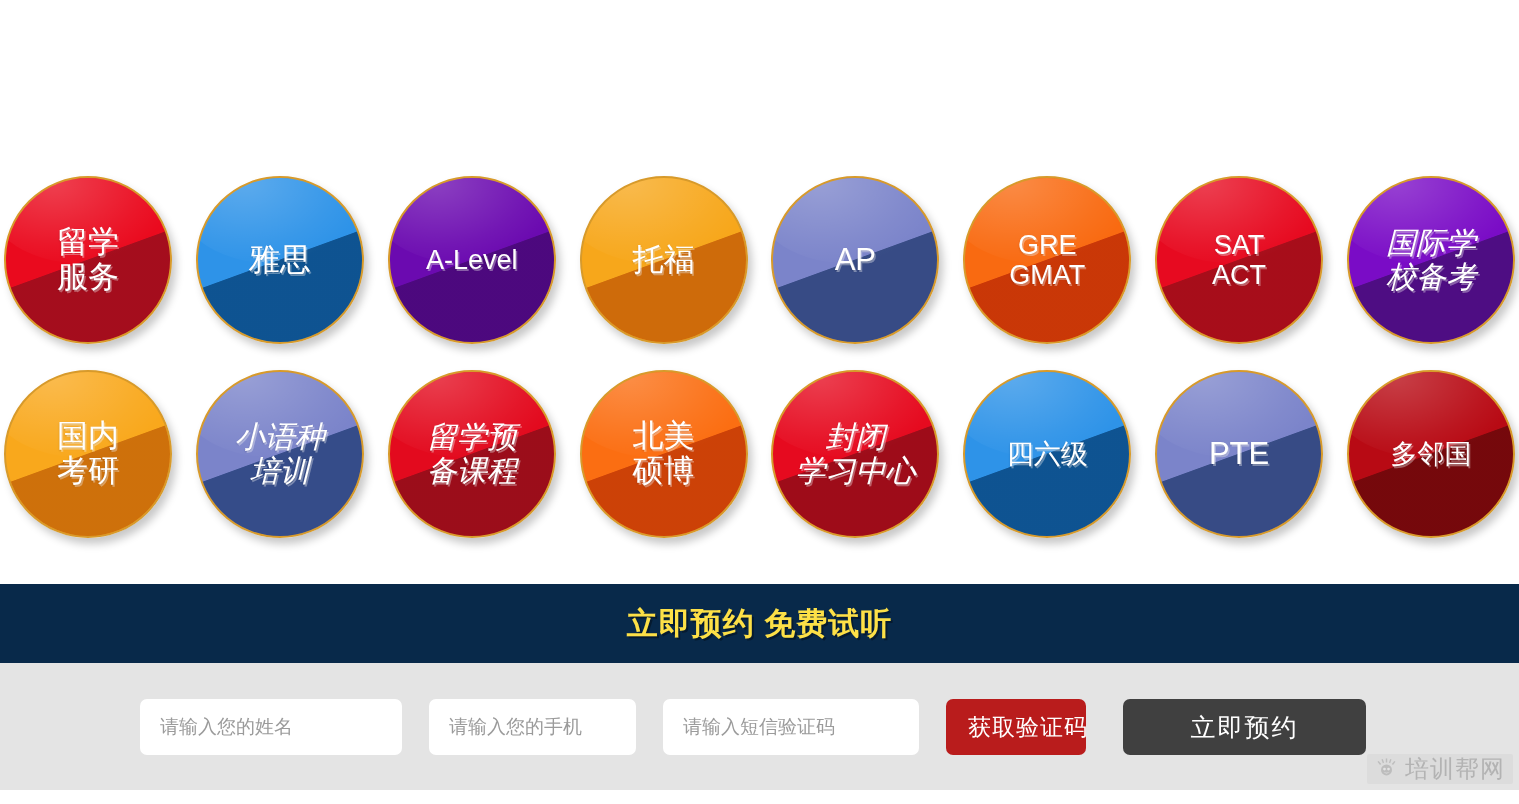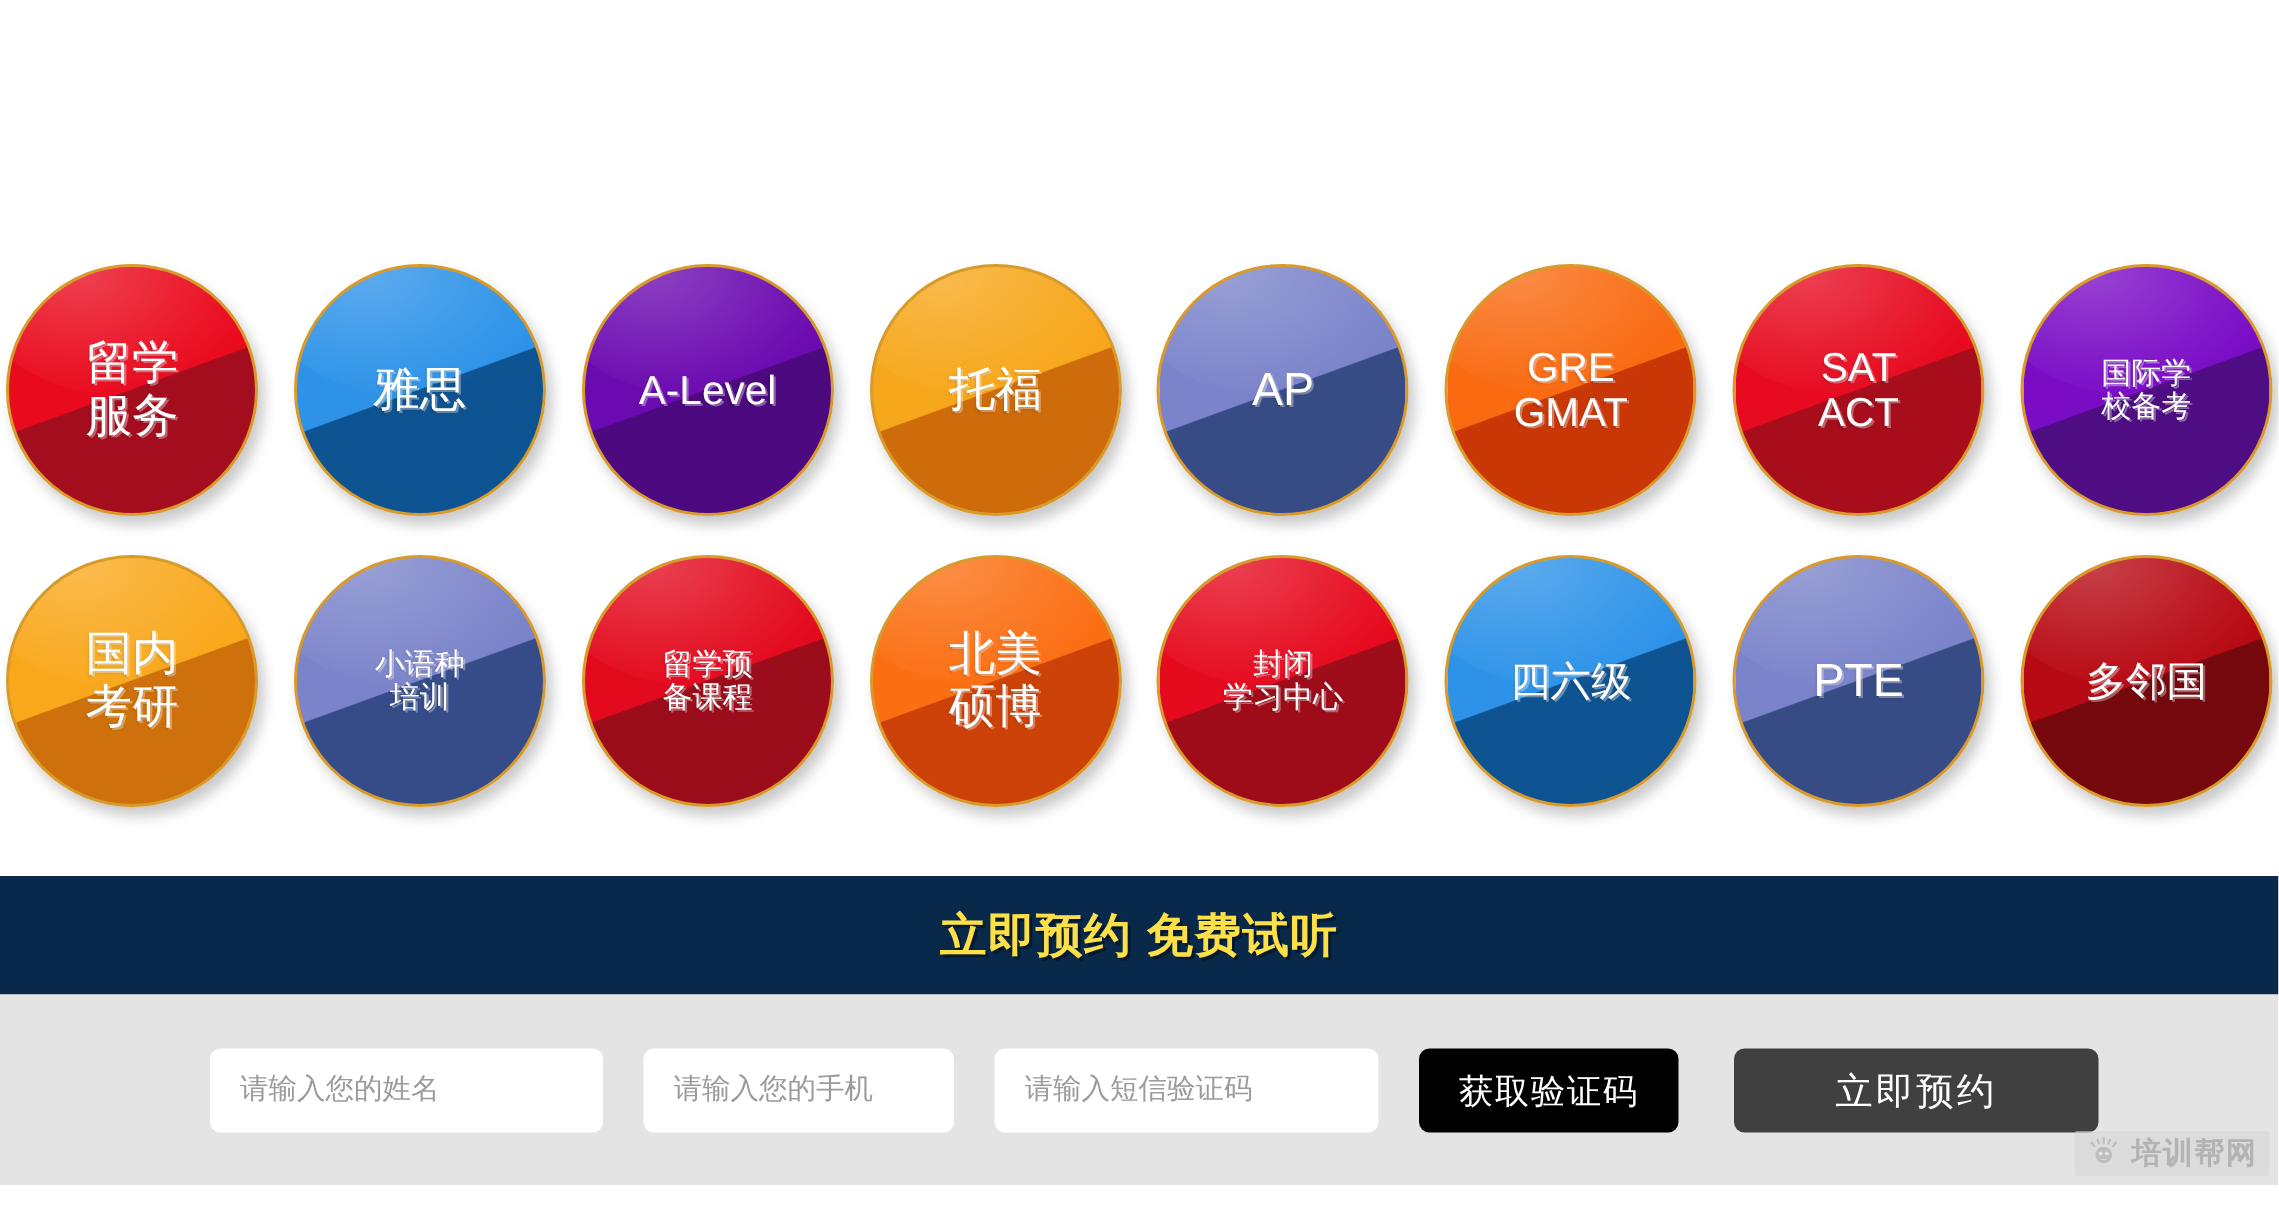--- a/index.html
+++ b/index.html
@@ -107,21 +107,21 @@
     color: #ffffff;
     font-size: 31px;
     font-weight: 400;
     line-height: 1.12;
     padding: 0 6px;
     text-shadow: 1.5px 1.5px 0 rgba(255,255,255,0.35),
                  0 1px 2px rgba(0,0,0,0.18);
     white-space: pre-line;
   }
   .circle-label.sm { font-size: 27px; }
-  .circle-label.xs { font-size: 20px; }
+  .circle-label.xs { font-size: 30px; font-style: italic; }
 
   
   .banner {
     position: absolute;
     left: 0;
     top: 584px;
     width: 1519px;
     height: 79px;
     background: #08294a;
     display: flex;
@@ -173,22 +173,22 @@
     border: none;
     border-radius: 7px;
     color: #ffffff;
     font-size: 23px;
     font-family: "Liberation Sans", "DejaVu Sans", sans-serif;
     cursor: pointer;
     padding: 0 22px;
     white-space: nowrap;
   }
   .btn-code {
-    background: #000000;
-    width: 173px;
+    background: #b91c1c;
+    width: 140px;
     letter-spacing: 1px;
   }
   .btn-book {
     background: #404040;
     width: 243px;
     font-size: 25px;
     letter-spacing: 2px;
     margin-left: 10px;
   }
 
@@ -205,22 +205,22 @@
     background: rgba(214,214,214,0.55);
     border-radius: 2px;
   }
   .watermark-icon {
     width: 23px;
     height: 22px;
     display: block;
   }
   .watermark-text {
     color: #b3b3b3;
-    font-size: 20px;
-    font-weight: 700;
+    font-size: 24px;
+    font-weight: 400;
     letter-spacing: 1px;
     line-height: 1;
   }
 </style>
 </head>
 <body>
 
 <div id="page">
 
 

